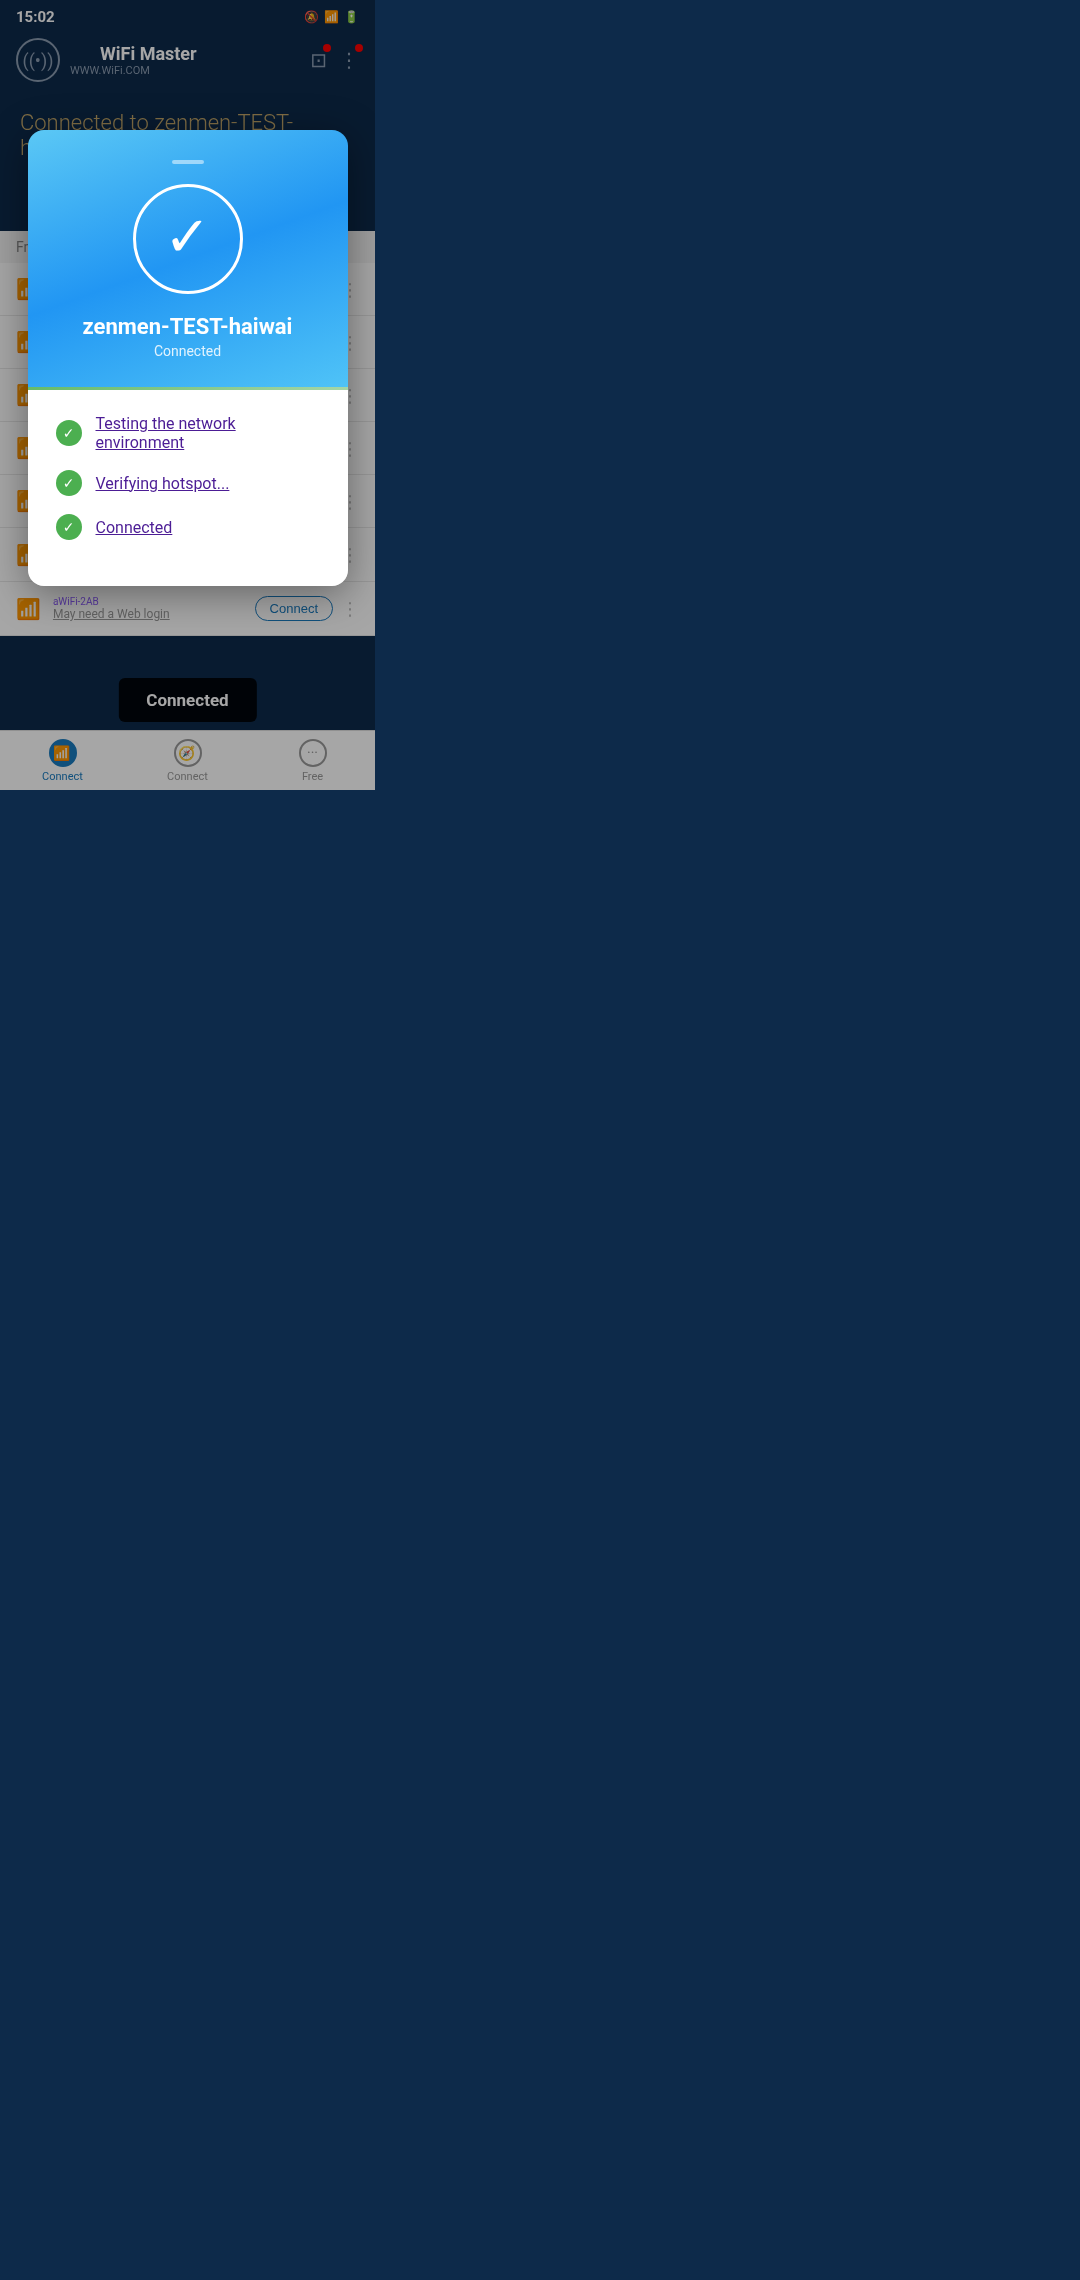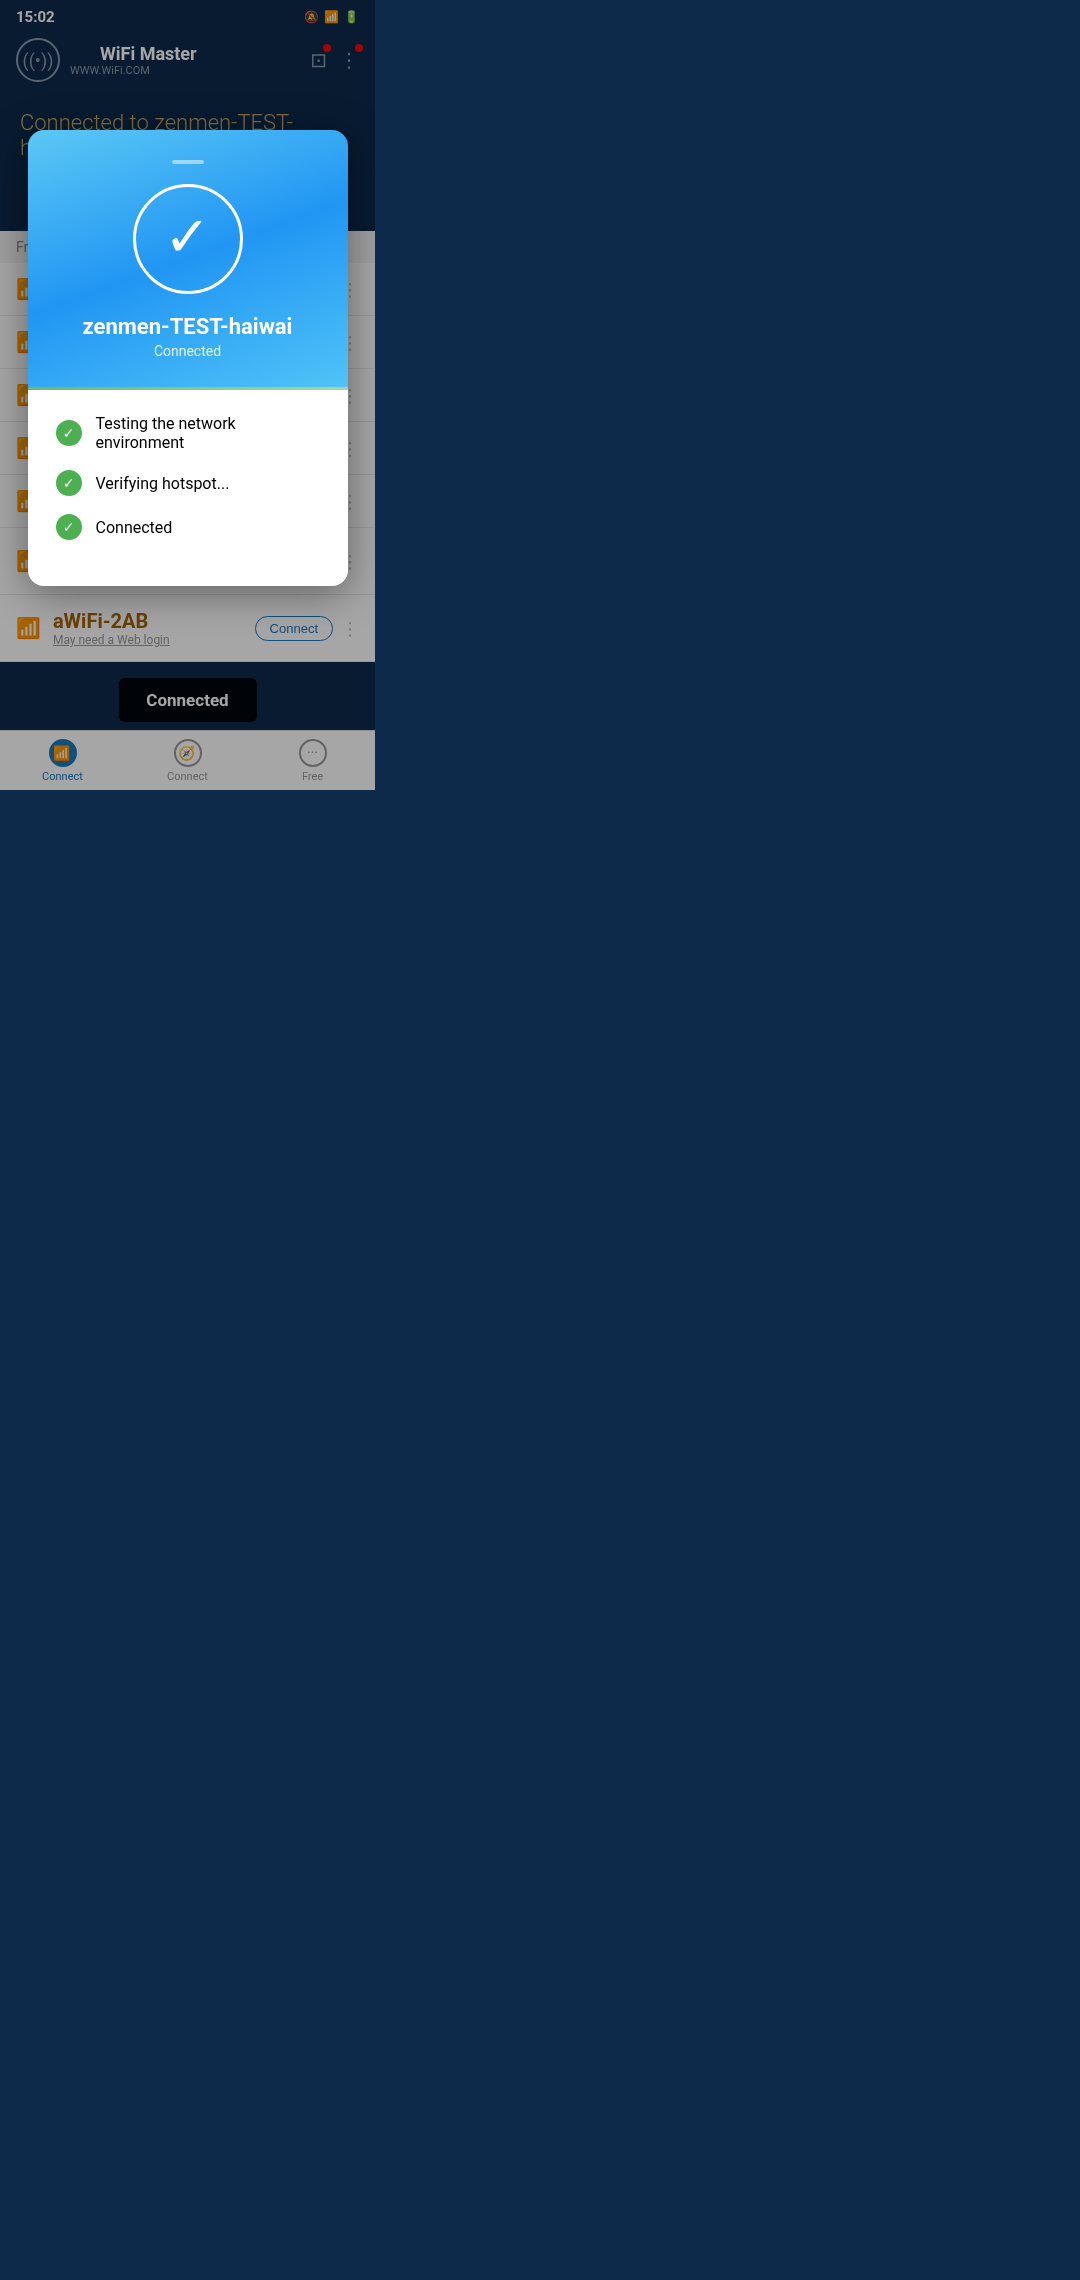--- a/index.html
+++ b/index.html
@@ -132,23 +132,22 @@
     }
     .wifi-item-icon {
       color: #4caf50;
       font-size: 20px;
       margin-right: 12px;
     }
     .wifi-item-info {
       flex: 1;
     }
     .wifi-item-name {
-      font-size: 20px;
-      color: #a16207;
-      font-weight: bold;
+      font-size: 10px;
+      color: #8b5cf6;
     }
     .wifi-item-sub {
       font-size: 12px;
       color: #999;
       text-decoration: underline;
     }
     .wifi-item-actions {
       display: flex;
       align-items: center;
       gap: 8px;
@@ -303,21 +302,22 @@
       border-radius: 50%;
       display: flex;
       align-items: center;
       justify-content: center;
       flex-shrink: 0;
       color: white;
       font-size: 14px;
     }
     .step-text {
       font-size: 16px;
-      color: #000000;
+      color: #4c1d95;
+      text-decoration: underline;
     }
 
     
     .green-divider {
       height: 3px;
       background: linear-gradient(90deg, #66bb6a, #a5d6a7);
     }
   </style>
 </head>
 <body>

